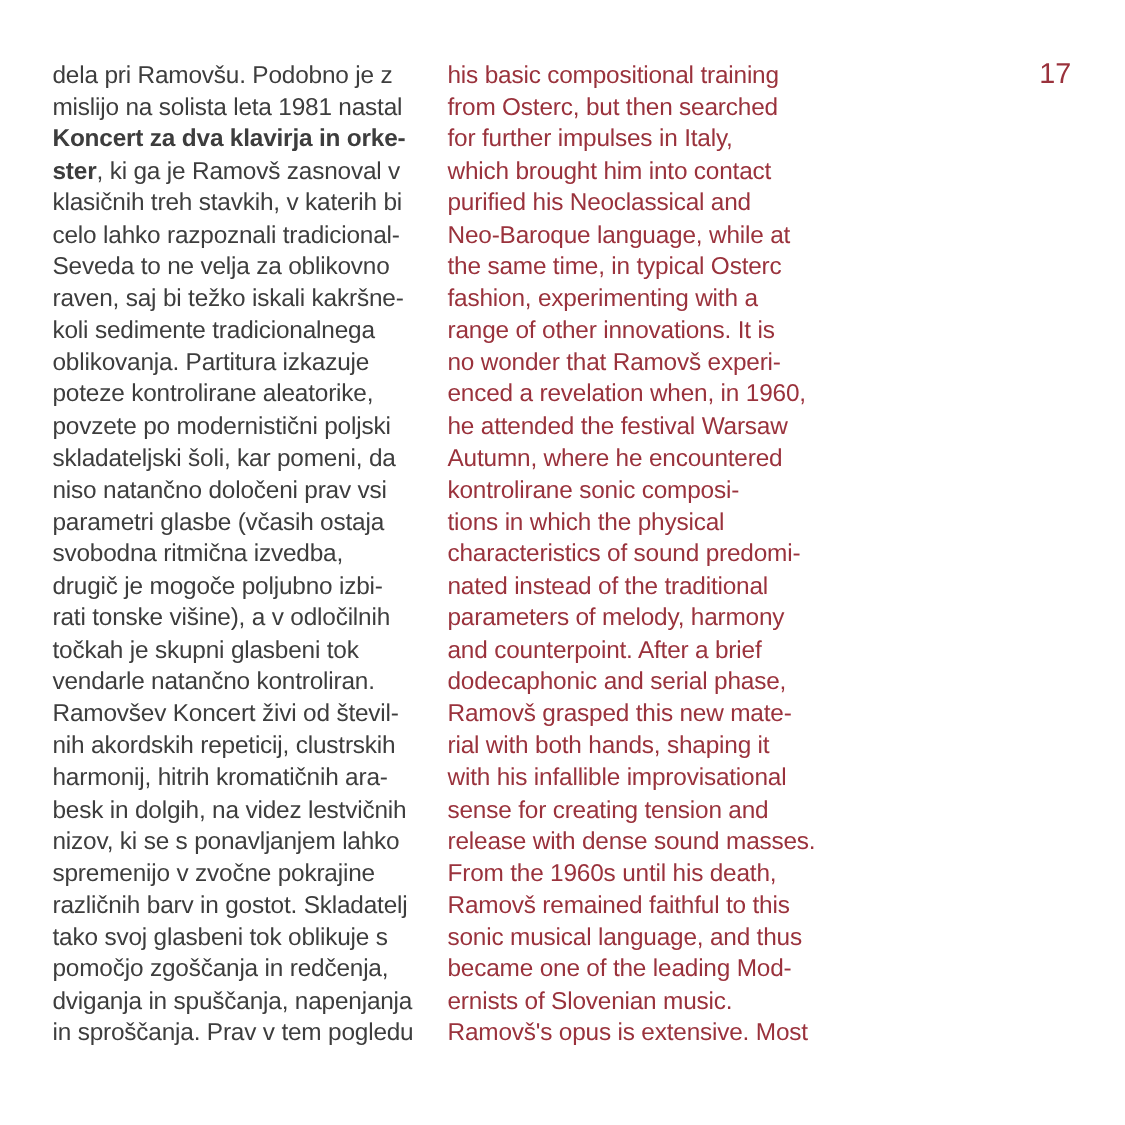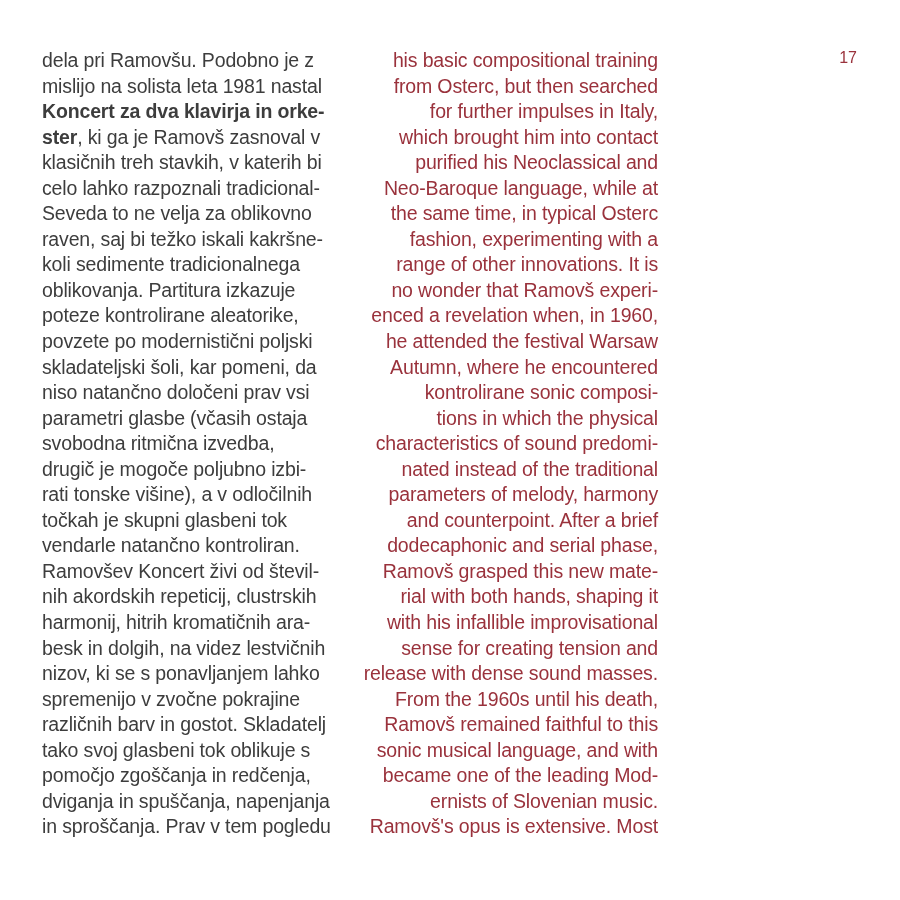--- a/index.html
+++ b/index.html
@@ -13,37 +13,37 @@
     background:var(--bg);
     font-family:"Liberation Sans", sans-serif;
     position:relative;
     overflow:hidden;
   }
   .page-number{
     position:absolute;
     top:46px;
     right:43px;
     color:var(--accent);
-    font-size:16px;
+    font-size:23px;
     line-height:24px;
   }
   .columns{
     position:absolute;
     top:48px;
     left:42px;
     display:flex;
     gap:16px;
   }
   .col{
     font-size:19.5px;
     line-height:25.55px;
     letter-spacing:-0.15px;
   }
   .col-left{width:300px;color:var(--body);}
-  .col-right{width:300px;color:var(--accent);text-align:right;}
+  .col-right{width:300px;color:var(--accent);}
   .line{white-space:nowrap;}
   .b{font-weight:bold;}
   .i{}
 </style>
 </head>
 <body>
 
 <div class="page-number">17</div>
 
 <div class="columns">
@@ -101,18 +101,18 @@
       <div class="line"><span>parameters of melody, harmony</span></div>
       <div class="line"><span>and counterpoint. After a brief</span></div>
       <div class="line"><span>dodecaphonic and serial phase,</span></div>
       <div class="line"><span>Ramovš grasped this new mate-</span></div>
       <div class="line"><span>rial with both hands, shaping it</span></div>
       <div class="line"><span>with his infallible improvisational</span></div>
       <div class="line"><span>sense for creating tension and</span></div>
       <div class="line"><span>release with dense sound masses.</span></div>
       <div class="line"><span>From the 1960s until his death,</span></div>
       <div class="line"><span>Ramovš remained faithful to this</span></div>
-      <div class="line"><span>sonic musical language, and with</span></div>
+      <div class="line"><span>sonic musical language, and thus</span></div>
       <div class="line"><span>became one of the leading Mod-</span></div>
       <div class="line"><span>ernists of Slovenian music.</span></div>
       <div class="line"><span>Ramovš's opus is extensive. Most</span></div>
     </div>
 </div>
 
 </body></html>

